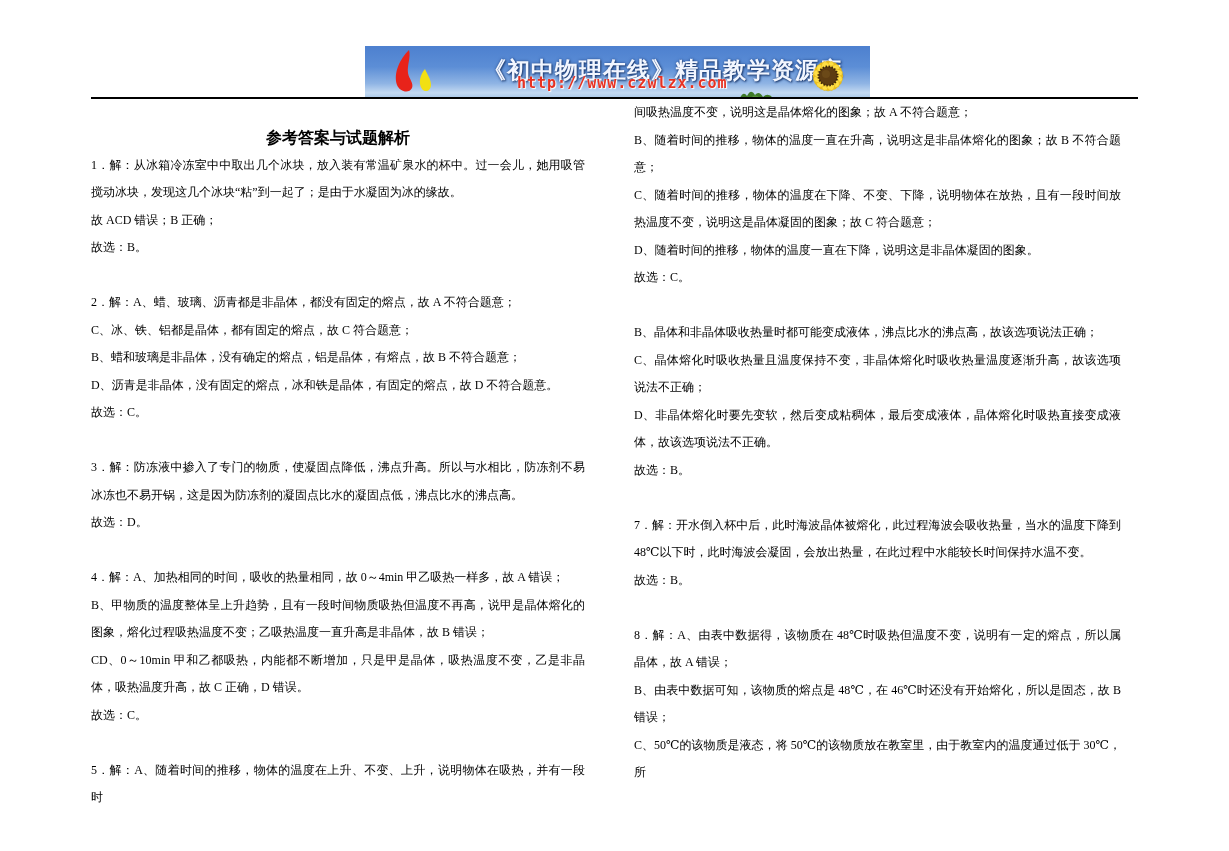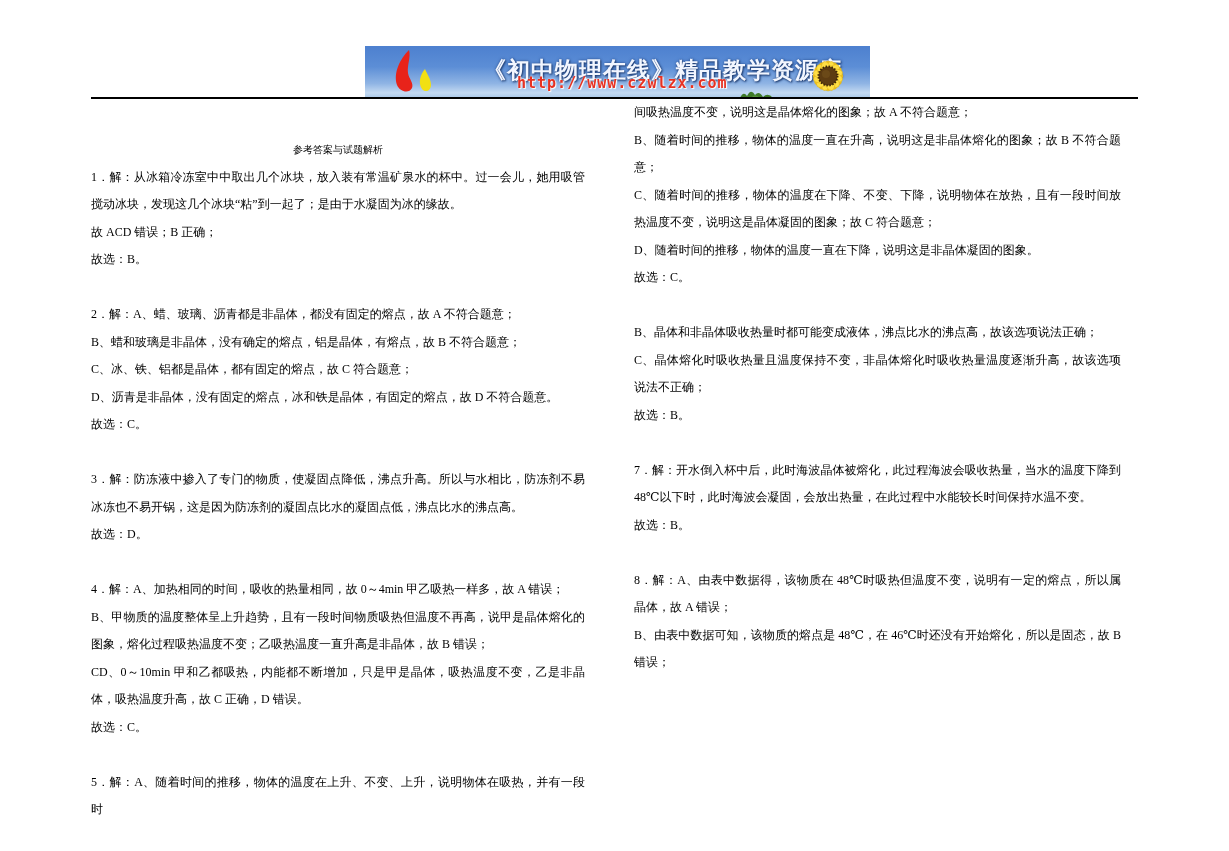--- a/index.html
+++ b/index.html
@@ -30,21 +30,21 @@
   }
   .sunflower{position:absolute;right:8px;bottom:-8px;}
   .grass{position:absolute;left:372px;bottom:-2px;}
   
   .divider{position:absolute;left:91px;top:97px;width:1047px;height:2px;background:#000;}
   
   .col{position:absolute;top:99px;}
   .col-left{left:91px;width:494px;}
   .col-right{left:634px;width:487px;}
   .doc-title{
-    margin:37px 0 0 0;font-size:10px;font-weight:normal;text-align:center;
+    margin:25px 0 0 0;font-size:16px;font-weight:bold;text-align:center;
     line-height:27.5px;
   }
   .section-heading{
     margin:0;padding-left:22px;font-size:13.5px;font-weight:bold;line-height:27.5px;
   }
   .para{
     margin:0;font-size:12px;line-height:27.5px;
     text-align:justify;text-justify:inter-ideograph;
   }
   .para.blank{height:27.5px;}
@@ -92,22 +92,22 @@
   <div class="divider"></div>
 
   <div class="col col-left">
     <h1 class="doc-title">参考答案与试题解析</h1>
     <div id="left-paras">
         <p class="para">1．解：从冰箱冷冻室中中取出几个冰块，放入装有常温矿泉水的杯中。过一会儿，她用吸管搅动冰块，发现这几个冰块“粘”到一起了；是由于水凝固为冰的缘故。</p>
         <p class="para">故 ACD 错误；B 正确；</p>
         <p class="para">故选：B。</p>
         <p class="para blank"></p>
         <p class="para">2．解：A、蜡、玻璃、沥青都是非晶体，都没有固定的熔点，故 A 不符合题意；</p>
+        <p class="para">C、冰、铁、铝都是晶体，都有固定的熔点，故 C 符合题意；</p>
         <p class="para">B、蜡和玻璃是非晶体，没有确定的熔点，铝是晶体，有熔点，故 B 不符合题意；</p>
-        <p class="para">C、冰、铁、铝都是晶体，都有固定的熔点，故 C 符合题意；</p>
         <p class="para">D、沥青是非晶体，没有固定的熔点，冰和铁是晶体，有固定的熔点，故 D 不符合题意。</p>
         <p class="para">故选：C。</p>
         <p class="para blank"></p>
         <p class="para">3．解：防冻液中掺入了专门的物质，使凝固点降低，沸点升高。所以与水相比，防冻剂不易冰冻也不易开锅，这是因为防冻剂的凝固点比水的凝固点低，沸点比水的沸点高。</p>
         <p class="para">故选：D。</p>
         <p class="para blank"></p>
         <p class="para">4．解：A、加热相同的时间，吸收的热量相同，故 0～4min 甲乙吸热一样多，故 A 错误；</p>
         <p class="para">B、甲物质的温度整体呈上升趋势，且有一段时间物质吸热但温度不再高，说甲是晶体熔化的图象，熔化过程吸热温度不变；乙吸热温度一直升高是非晶体，故 B 错误；</p>
         <p class="para">CD、0～10min 甲和乙都吸热，内能都不断增加，只是甲是晶体，吸热温度不变，乙是非晶体，吸热温度升高，故 C 正确，D 错误。</p>
         <p class="para">故选：C。</p>
@@ -119,23 +119,25 @@
   <div class="col col-right">
     <div id="right-paras">
         <p class="para">间吸热温度不变，说明这是晶体熔化的图象；故 A 不符合题意；</p>
         <p class="para">B、随着时间的推移，物体的温度一直在升高，说明这是非晶体熔化的图象；故 B 不符合题意；</p>
         <p class="para">C、随着时间的推移，物体的温度在下降、不变、下降，说明物体在放热，且有一段时间放热温度不变，说明这是晶体凝固的图象；故 C 符合题意；</p>
         <p class="para">D、随着时间的推移，物体的温度一直在下降，说明这是非晶体凝固的图象。</p>
         <p class="para">故选：C。</p>
         <p class="para blank"></p>
         <p class="para">B、晶体和非晶体吸收热量时都可能变成液体，沸点比水的沸点高，故该选项说法正确；</p>
         <p class="para">C、晶体熔化时吸收热量且温度保持不变，非晶体熔化时吸收热量温度逐渐升高，故该选项说法不正确；</p>
+        <p class="para">D、非晶体熔化时要先变软，然后变成粘稠体，最后变成液体，晶体熔化时吸热直接变成液体，故该选项说法不正确。</p>
         <p class="para">故选：B。</p>
         <p class="para blank"></p>
         <p class="para">7．解：开水倒入杯中后，此时海波晶体被熔化，此过程海波会吸收热量，当水的温度下降到 48℃以下时，此时海波会凝固，会放出热量，在此过程中水能较长时间保持水温不变。</p>
         <p class="para">故选：B。</p>
         <p class="para blank"></p>
         <p class="para">8．解：A、由表中数据得，该物质在 48℃时吸热但温度不变，说明有一定的熔点，所以属晶体，故 A 错误；</p>
         <p class="para">B、由表中数据可知，该物质的熔点是 48℃，在 46℃时还没有开始熔化，所以是固态，故 B 错误；</p>
+        <p class="para">C、50℃的该物质是液态，将 50℃的该物质放在教室里，由于教室内的温度通过低于 30℃，所</p>
       </div>
   </div>
 
 </div>
 
 </body></html>

